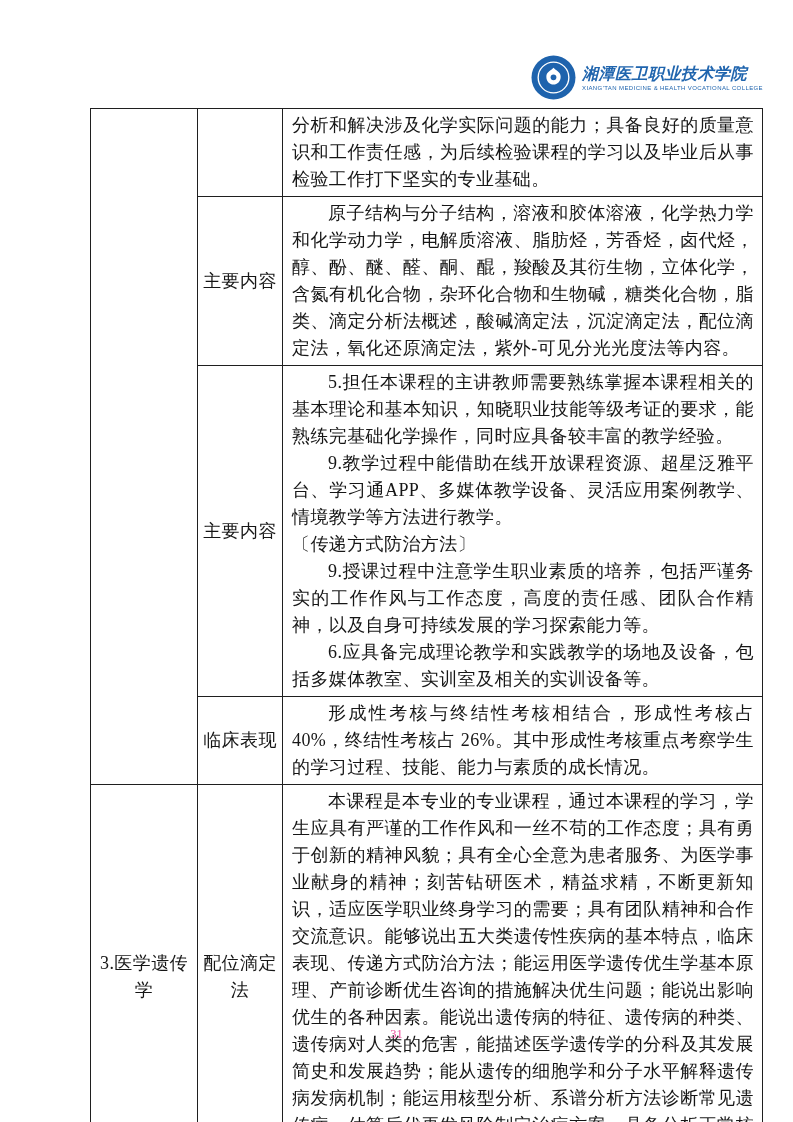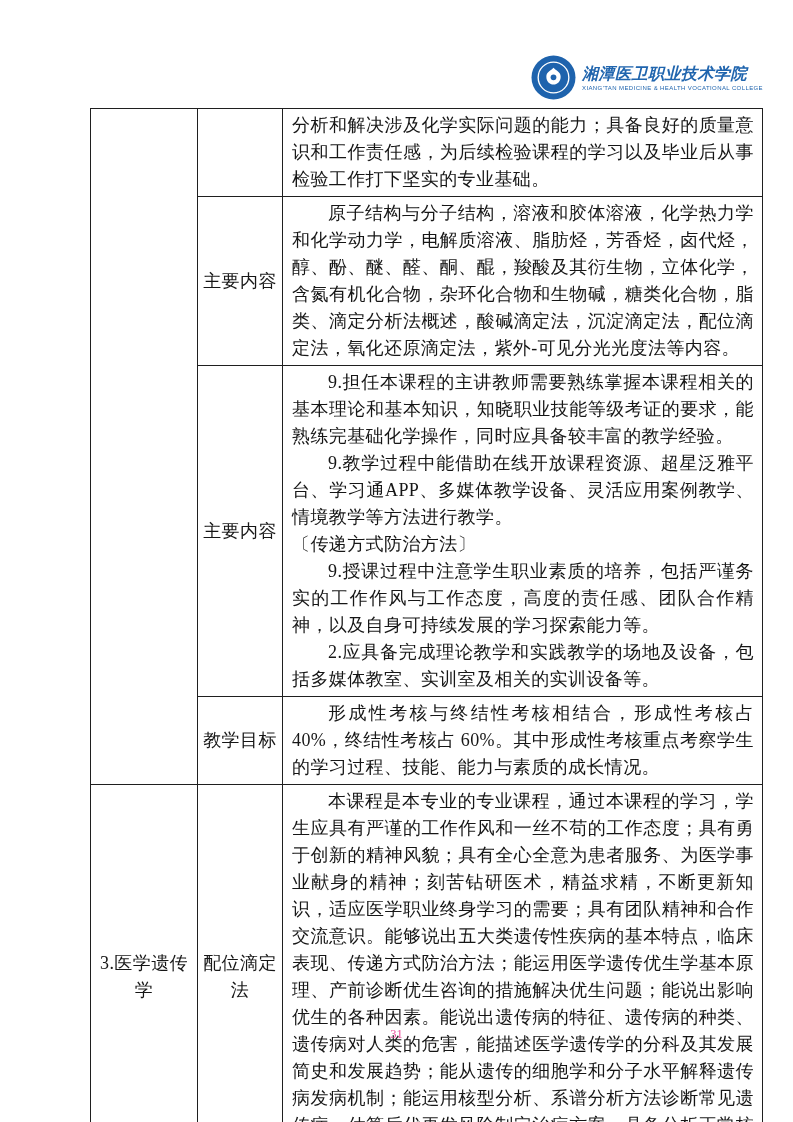--- a/index.html
+++ b/index.html
@@ -121,31 +121,31 @@
     </tr>
     <tr style="height:135px;">
       <td class="c2">主要内容</td>
       <td class="c3">
         <p>原子结构与分子结构，溶液和胶体溶液，化学热力学和化学动力学，电解质溶液、脂肪烃，芳香烃，卤代烃，醇、酚、醚、醛、酮、醌，羧酸及其衍生物，立体化学，含氮有机化合物，杂环化合物和生物碱，糖类化合物，脂类、滴定分析法概述，酸碱滴定法，沉淀滴定法，配位滴定法，氧化还原滴定法，紫外-可见分光光度法等内容。</p>
       </td>
     </tr>
     <tr style="height:305px;">
       <td class="c2">主要内容</td>
       <td class="c3">
-        <p>9.担任本课程的主讲教师需要熟练掌握本课程相关的基本理论和基本知识，知晓职业技能等级考证的要求，能熟练完基础化学操作，同时应具备较丰富的教学经验。</p>
+        <p>5.担任本课程的主讲教师需要熟练掌握本课程相关的基本理论和基本知识，知晓职业技能等级考证的要求，能熟练完基础化学操作，同时应具备较丰富的教学经验。</p>
         <p>9.教学过程中能借助在线开放课程资源、超星泛雅平台、学习通APP、多媒体教学设备、灵活应用案例教学、情境教学等方法进行教学。</p>
         <p class="flush">〔传递方式防治方法〕</p>
         <p>9.授课过程中注意学生职业素质的培养，包括严谨务实的工作作风与工作态度，高度的责任感、团队合作精神，以及自身可持续发展的学习探索能力等。</p>
-        <p>2.应具备完成理论教学和实践教学的场地及设备，包括多媒体教室、实训室及相关的实训设备等。</p>
+        <p>6.应具备完成理论教学和实践教学的场地及设备，包括多媒体教室、实训室及相关的实训设备等。</p>
       </td>
     </tr>
     <tr style="height:80px;">
-      <td class="c2">教学目标</td>
+      <td class="c2">临床表现</td>
       <td class="c3">
-        <p>形成性考核与终结性考核相结合，形成性考核占 40%，终结性考核占 60%。其中形成性考核重点考察学生的学习过程、技能、能力与素质的成长情况。</p>
+        <p>形成性考核与终结性考核相结合，形成性考核占 40%，终结性考核占 26%。其中形成性考核重点考察学生的学习过程、技能、能力与素质的成长情况。</p>
       </td>
     </tr>
     <tr style="height:302px;">
       <td class="c1">3.医学遗传学</td>
       <td class="c2">配位滴定法</td>
       <td class="c3">
         <p>本课程是本专业的专业课程，通过本课程的学习，学生应具有严谨的工作作风和一丝不苟的工作态度；具有勇于创新的精神风貌；具有全心全意为患者服务、为医学事业献身的精神；刻苦钻研医术，精益求精，不断更新知识，适应医学职业终身学习的需要；具有团队精神和合作交流意识。能够说出五大类遗传性疾病的基本特点，临床表现、传递方式防治方法；能运用医学遗传优生学基本原理、产前诊断优生咨询的措施解决优生问题；能说出影响优生的各种因素。能说出遗传病的特征、遗传病的种类、遗传病对人类的危害，能描述医学遗传学的分科及其发展简史和发展趋势；能从遗传的细胞学和分子水平解释遗传病发病机制；能运用核型分析、系谱分析方法诊断常见遗传病、估算后代再发风险制定治疗方案。具备分析正常核型、识别常见染色体病的能力；能够分析</p>
       </td>
     </tr>
   </tbody>

